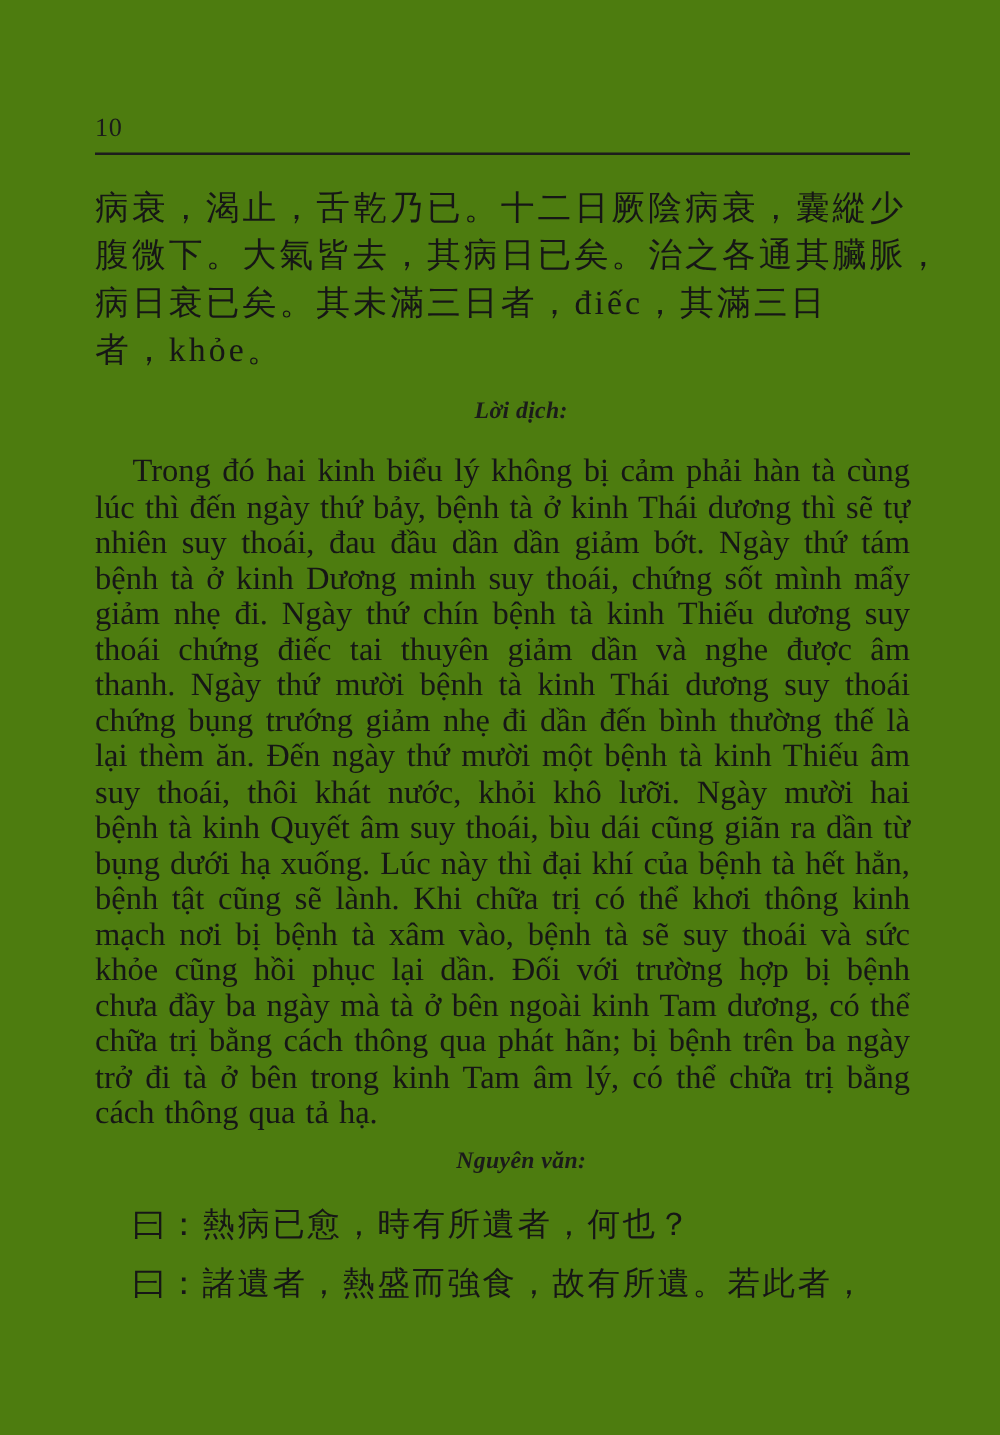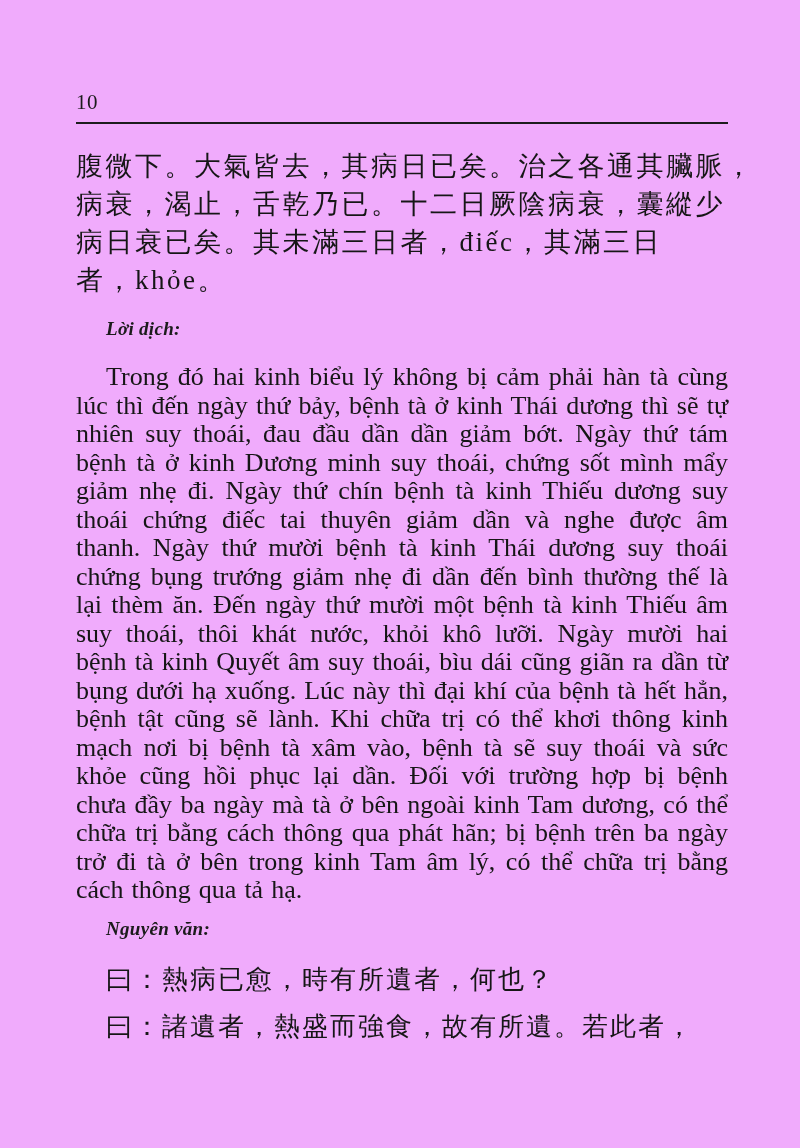--- a/index.html
+++ b/index.html
@@ -2,21 +2,21 @@
 <html><head>
 <meta charset="utf-8">
 <style>
   * { margin: 0; padding: 0; box-sizing: border-box; }
   html, body { background: #ffffff; }
   .page {
     position: relative;
     width: 800px;
     height: 1148px;
     margin: 0 auto;
-    background: #f0abfc;
+    background: #4d7c0f;
     color: #1b1b1b;
     font-family: "Liberation Serif", "DejaVu Serif", serif;
     padding: 90px 72px 0 76px;
     overflow: hidden;
   }
   
   .running-header {
     display: flex;
     justify-content: space-between;
     align-items: baseline;
@@ -39,20 +39,21 @@
     letter-spacing: 2.5px;
     color: #161616;
   }
   
   .section-heading {
     font-style: italic;
     font-weight: bold;
     font-size: 19px;
     padding-left: 30px;
     letter-spacing: 0.3px;
+    text-align: center;
   }
   .heading-translation { margin-top: 19px; }
   .heading-source { margin-top: 13px; }
   
   .translation-body {
     margin-top: 23px;
     font-size: 26px;
     line-height: 28.5px;
     text-align: justify;
     text-indent: 30px;
@@ -73,22 +74,22 @@
 </head>
 <body>
 
 <div class="page">
 
   <div class="running-header">
     <span class="page-number">10</span>
   </div>
 
   <div class="cjk-block">
+    <div class="cjk-line">病衰，渴止，舌乾乃已。十二日厥陰病衰，囊縱少</div>
     <div class="cjk-line">腹微下。大氣皆去，其病日已矣。治之各通其臟脈，</div>
-    <div class="cjk-line">病衰，渴止，舌乾乃已。十二日厥陰病衰，囊縱少</div>
     <div class="cjk-line">病日衰已矣。其未滿三日者，điếc，其滿三日</div>
     <div class="cjk-line">者，khỏe。</div>
   </div>
 
   <div class="section-heading heading-translation">Lời dịch:</div>
 
   <p class="translation-body">Trong đó hai kinh biểu lý không bị cảm phải hàn tà cùng lúc thì đến ngày thứ bảy, bệnh tà ở kinh Thái dương thì sẽ tự nhiên suy thoái, đau đầu dần dần giảm bớt. Ngày thứ tám bệnh tà ở kinh Dương minh suy thoái, chứng sốt mình mẩy giảm nhẹ đi. Ngày thứ chín bệnh tà kinh Thiếu dương suy thoái chứng điếc tai thuyên giảm dần và nghe được âm thanh. Ngày thứ mười bệnh tà kinh Thái dương suy thoái chứng bụng trướng giảm nhẹ đi dần đến bình thường thế là lại thèm ăn. Đến ngày thứ mười một bệnh tà kinh Thiếu âm suy thoái, thôi khát nước, khỏi khô lưỡi. Ngày mười hai bệnh tà kinh Quyết âm suy thoái, bìu dái cũng giãn ra dần từ bụng dưới hạ xuống. Lúc này thì đại khí của bệnh tà hết hẳn, bệnh tật cũng sẽ lành. Khi chữa trị có thể khơi thông kinh mạch nơi bị bệnh tà xâm vào, bệnh tà sẽ suy thoái và sức khỏe cũng hồi phục lại dần. Đối với trường hợp bị bệnh chưa đầy ba ngày mà tà ở bên ngoài kinh Tam dương, có thể chữa trị bằng cách thông qua phát hãn; bị bệnh trên ba ngày trở đi tà ở bên trong kinh Tam âm lý, có thể chữa trị bằng cách thông qua tả hạ.</p>
 
   <div class="section-heading heading-source">Nguyên văn:</div>
 

